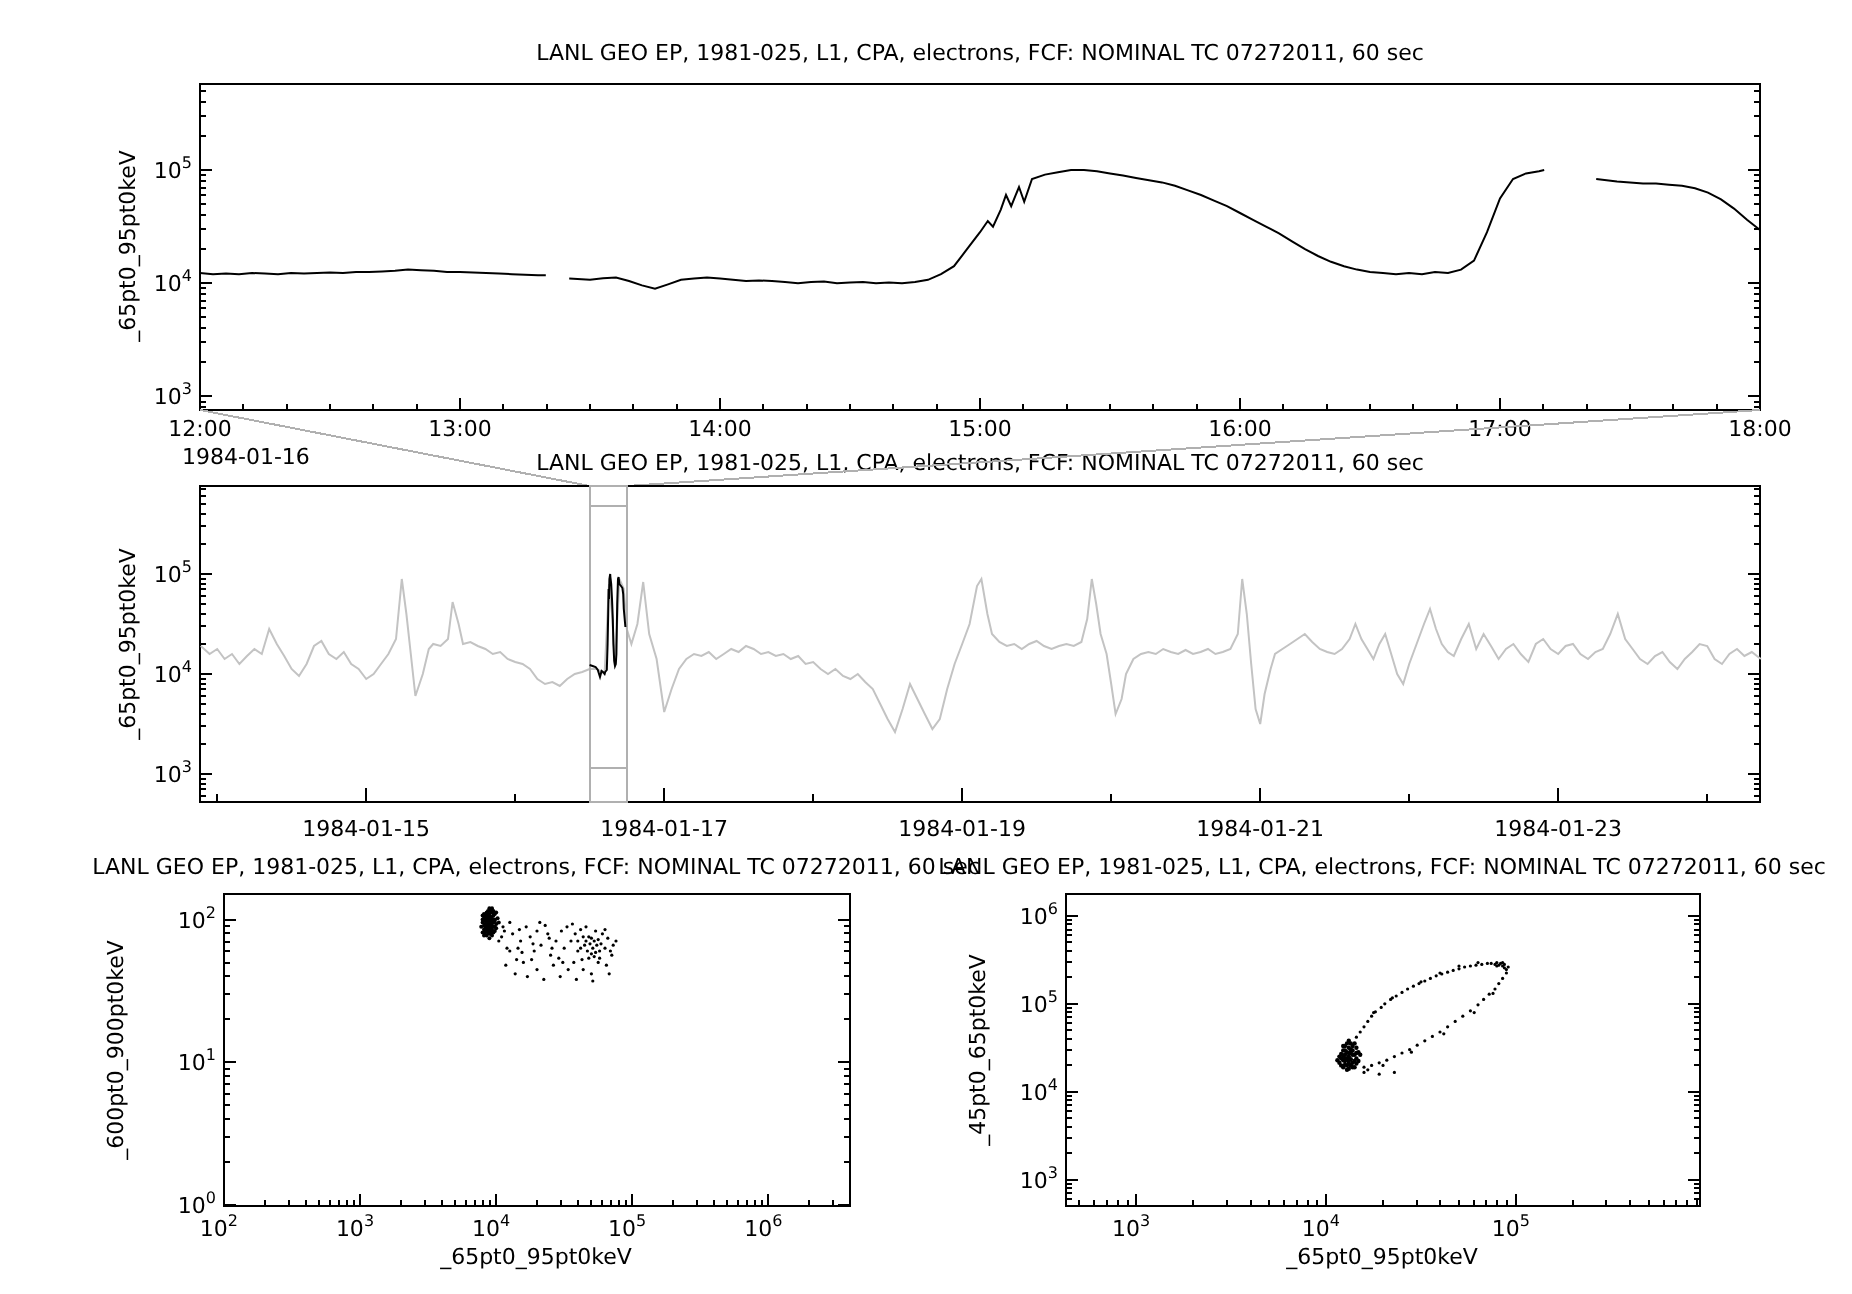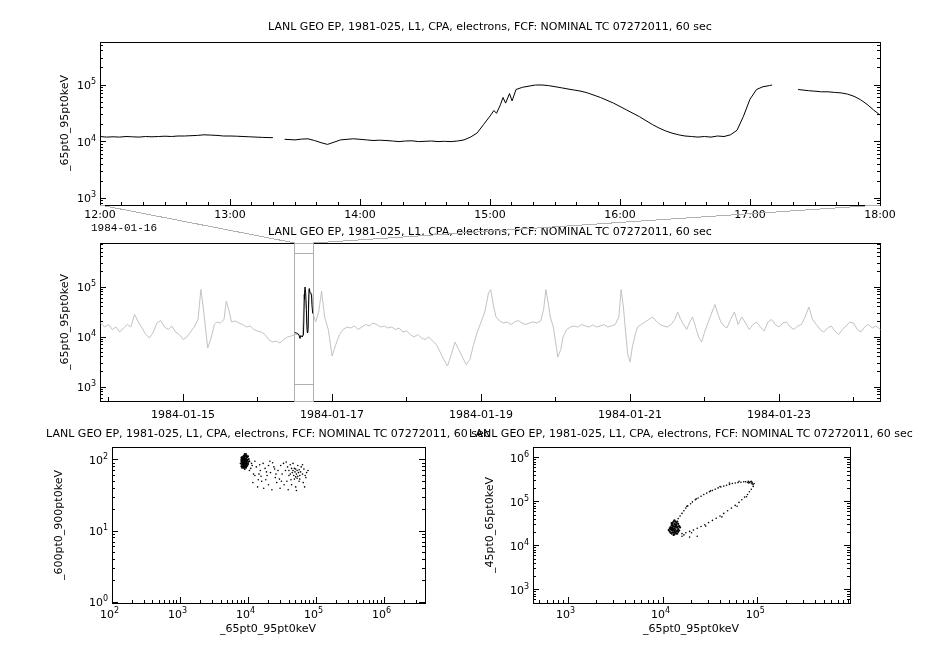--- a/index.html
+++ b/index.html
@@ -22,21 +22,21 @@
   <div class="ttl" style="left:691px;top:427px;">LANL GEO EP, 1981-025, L1, CPA, electrons, FCF: NOMINAL TC 07272011, 60 sec</div>
 
   <div class="ylab" style="left:64px;top:123px;">_65pt0_95pt0keV</div>
   <div class="ylab" style="left:64px;top:322px;">_65pt0_95pt0keV</div>
   <div class="ylab" style="left:58px;top:525px;">_600pt0_900pt0keV</div>
   <div class="ylab" style="left:489px;top:525px;">_45pt0_65pt0keV</div>
 
   <div class="xlab" style="left:268px;top:622px;">_65pt0_95pt0keV</div>
   <div class="xlab" style="left:691px;top:622px;">_65pt0_95pt0keV</div>
 
-  <div class="datelab" style="left:91px;top:222px;font-family:Liberation Mono, monospace;">1984-01-16</div>
+  <div class="datelab" style="left:91px;top:222px;">1984-01-16</div>
 
   <svg id="plot-svg" width="926" height="647" viewBox="0 0 926 647">
       <rect x="100" y="42" width="780" height="163" fill="none" stroke="#000000" stroke-width="1" shape-rendering="crispEdges"></rect>
       <rect x="100" y="42" width="780" height="163" fill="transparent"></rect>
       <line x1="100" y1="205" x2="100" y2="202" stroke="#000" stroke-width="1" shape-rendering="crispEdges"></line>
       <line x1="121.66709999999998" y1="205" x2="121.66709999999998" y2="202" stroke="#000" stroke-width="1" shape-rendering="crispEdges"></line>
       <line x1="143.33419999999995" y1="205" x2="143.33419999999995" y2="202" stroke="#000" stroke-width="1" shape-rendering="crispEdges"></line>
       <line x1="165.00129999999996" y1="205" x2="165.00129999999996" y2="202" stroke="#000" stroke-width="1" shape-rendering="crispEdges"></line>
       <line x1="186.66839999999993" y1="205" x2="186.66839999999993" y2="202" stroke="#000" stroke-width="1" shape-rendering="crispEdges"></line>
       <line x1="208.3354999999999" y1="205" x2="208.3354999999999" y2="202" stroke="#000" stroke-width="1" shape-rendering="crispEdges"></line>

